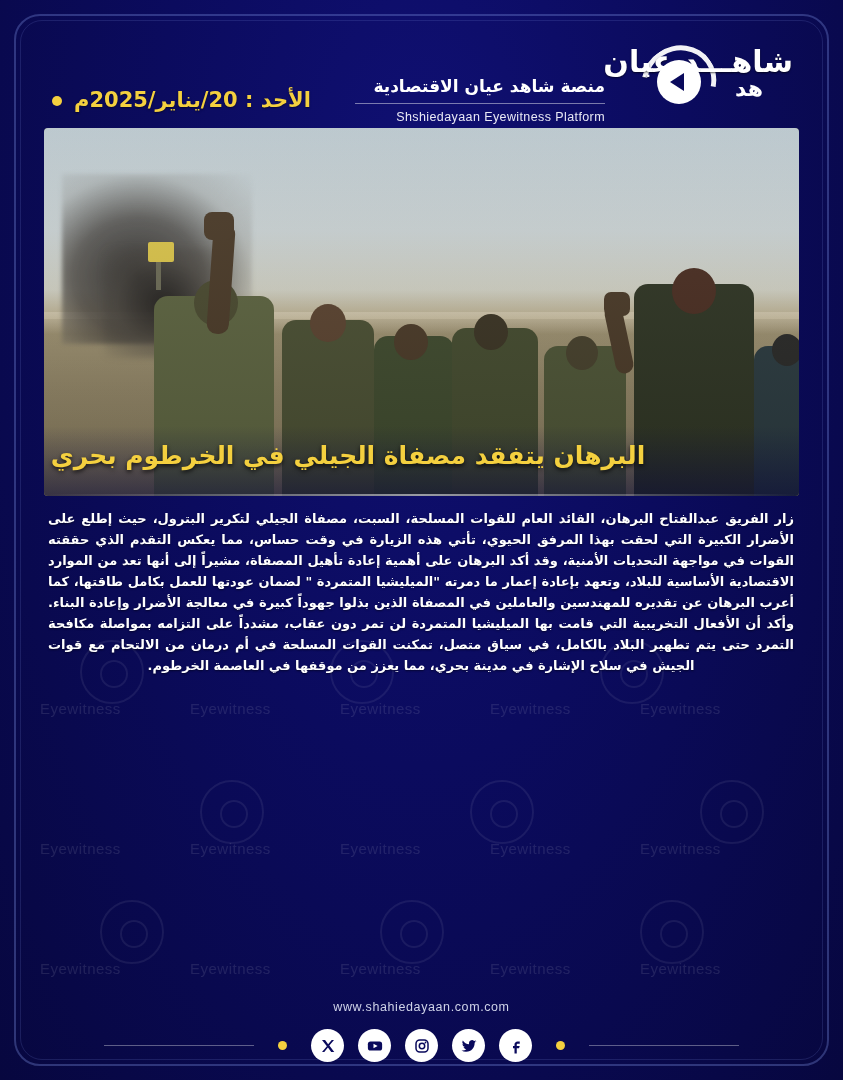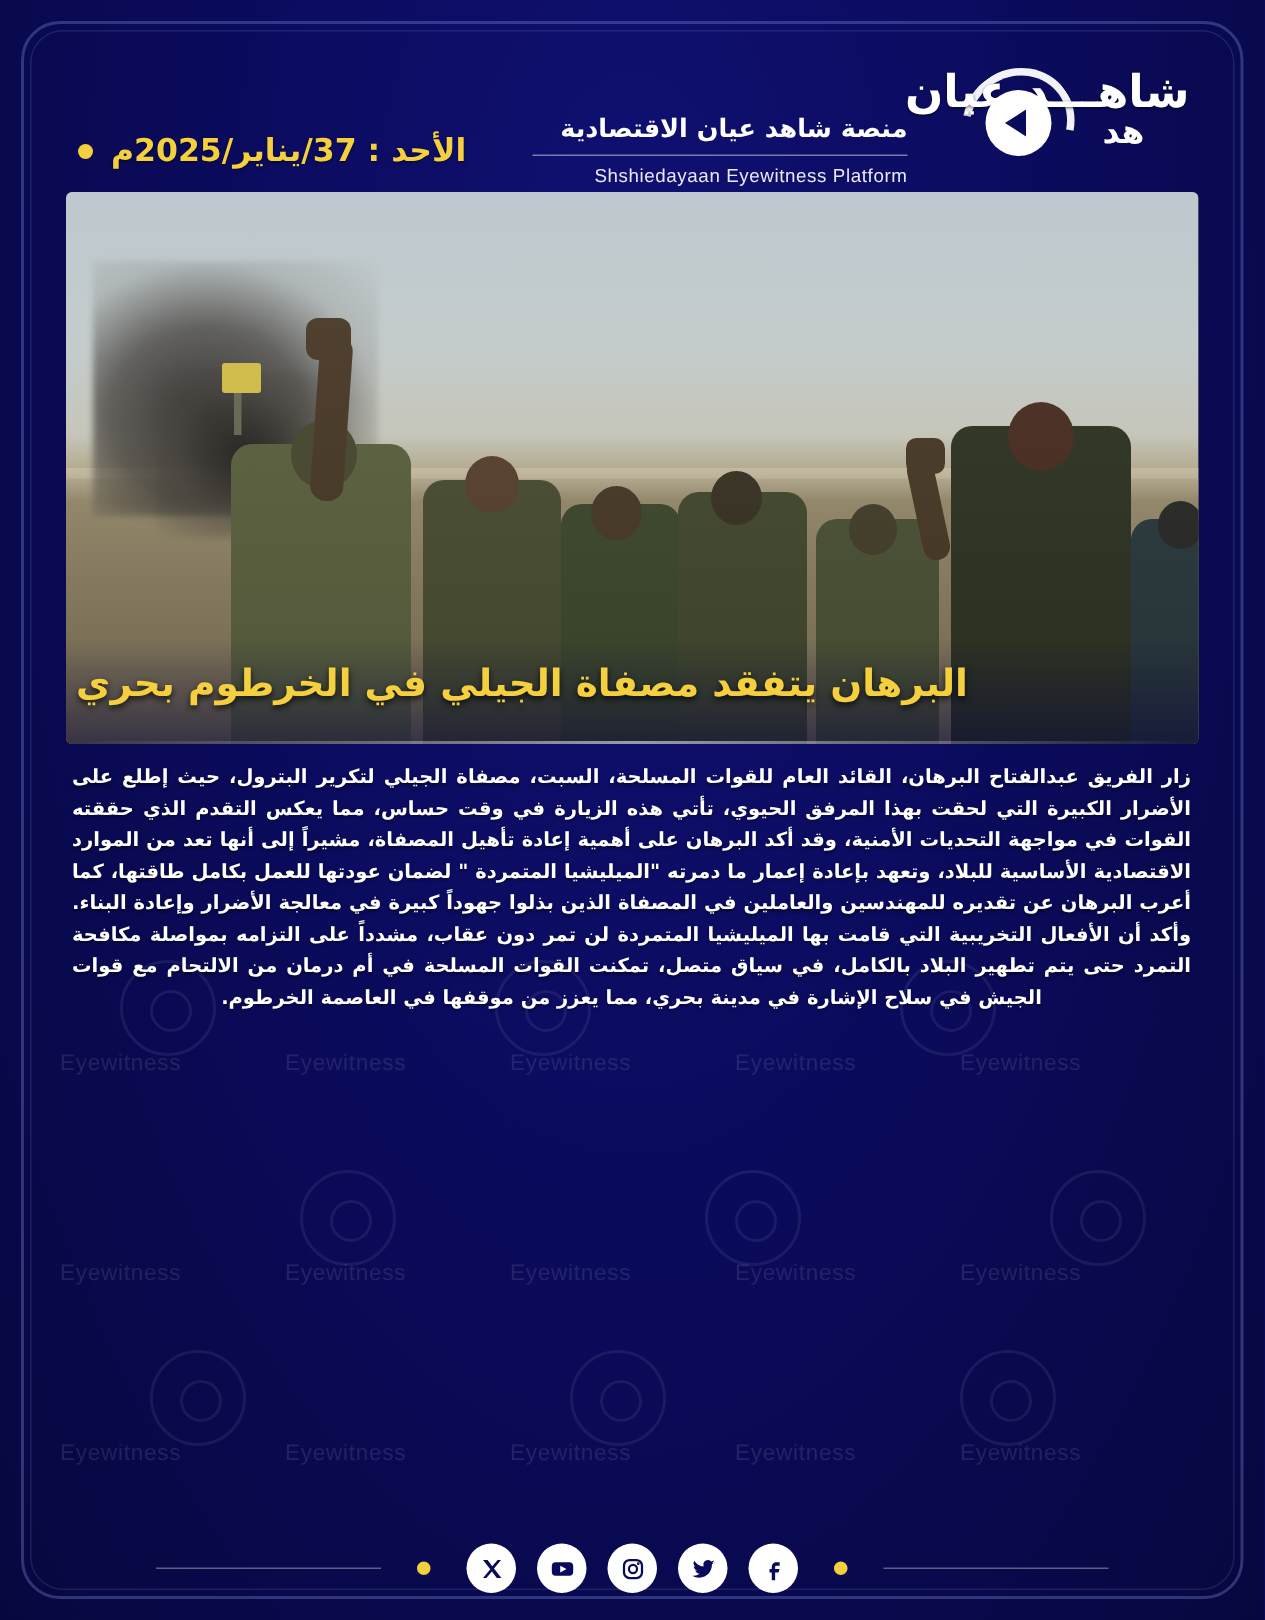--- a/index.html
+++ b/index.html
@@ -418,21 +418,21 @@
     <div class="wmc" style="left:700px; top:780px;"></div>
     <div class="wmc" style="left:100px; top:900px;"></div>
     <div class="wmc" style="left:380px; top:900px;"></div>
     <div class="wmc" style="left:640px; top:900px;"></div>
   </div>
 
   <div class="header">
     <div class="dot-left"></div>
 
     <div class="date-block">
-      <div class="date-text">الأحد : 37/يناير/2025م</div>
+      <div class="date-text">الأحد : 20/يناير/2025م</div>
     </div>
 
     <div class="platform-block">
       <div class="platform-ar">منصة شاهد عيان الاقتصادية</div>
       <div class="platform-sep"></div>
       <div class="platform-en">Shshiedayaan Eyewitness Platform</div>
     </div>
 
     <div class="logo-block">
       <div class="logo-mark">
@@ -481,20 +481,21 @@
     </div>
   </div>
 
   <div class="headline">البرهان يتفقد مصفاة الجيلي في الخرطوم بحري</div>
   <div class="hr-line"></div>
 
   <div class="body-wrap">
     <div class="body-text">زار الفريق عبدالفتاح البرهان، القائد العام للقوات المسلحة، السبت، مصفاة الجيلي لتكرير البترول، حيث إطلع على الأضرار الكبيرة التي لحقت بهذا المرفق الحيوي، تأتي هذه الزيارة في وقت حساس، مما يعكس التقدم الذي حققته القوات في مواجهة التحديات الأمنية، وقد أكد البرهان على أهمية إعادة تأهيل المصفاة، مشيراً إلى أنها تعد من الموارد الاقتصادية الأساسية للبلاد، وتعهد بإعادة إعمار ما دمرته "الميليشيا المتمردة " لضمان عودتها للعمل بكامل طاقتها، كما أعرب البرهان عن تقديره للمهندسين والعاملين في المصفاة الذين بذلوا جهوداً كبيرة في معالجة الأضرار وإعادة البناء. وأكد أن الأفعال التخريبية التي قامت بها الميليشيا المتمردة لن تمر دون عقاب، مشدداً على التزامه بمواصلة مكافحة التمرد حتى يتم تطهير البلاد بالكامل، في سياق متصل، تمكنت القوات المسلحة في أم درمان من الالتحام مع قوات الجيش في سلاح الإشارة في مدينة بحري، مما يعزز من موقفها في العاصمة الخرطوم.</div>
   </div>
 
+  <div class="site-url">www.shahiedayaan.com.com</div>
 
   <div class="social-bar">
     <div class="sline"></div>
     <div class="sdot"></div>
 
     <div class="sicon">
       <svg width="18" height="18" viewBox="0 0 24 24" aria-hidden="true">
         <path fill="#0a0a5c" d="M14 9h3V6h-3c-2.2 0-4 1.8-4 4v2H8v3h2v7h3v-7h3l1-3h-4v-2c0-.6.4-1 1-1z"></path>
       </svg>
     </div>

